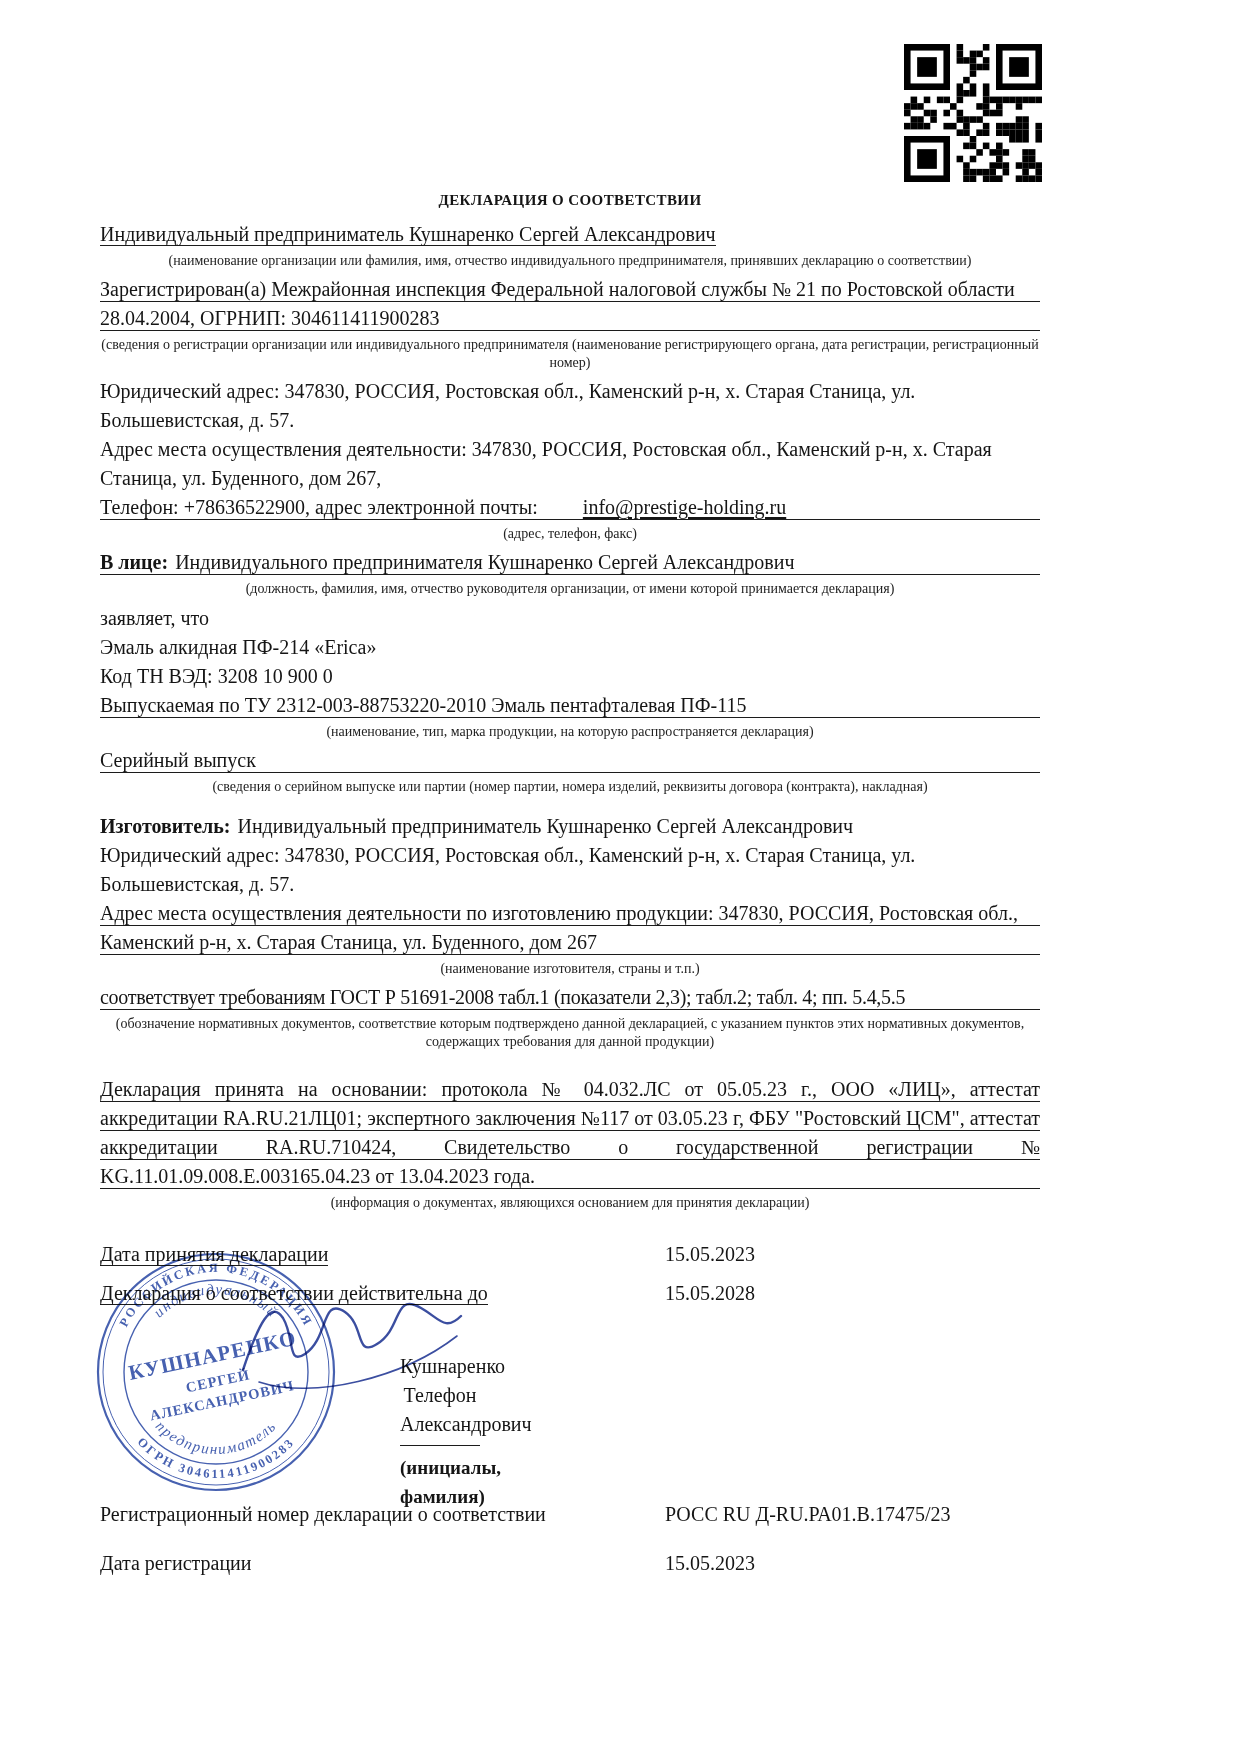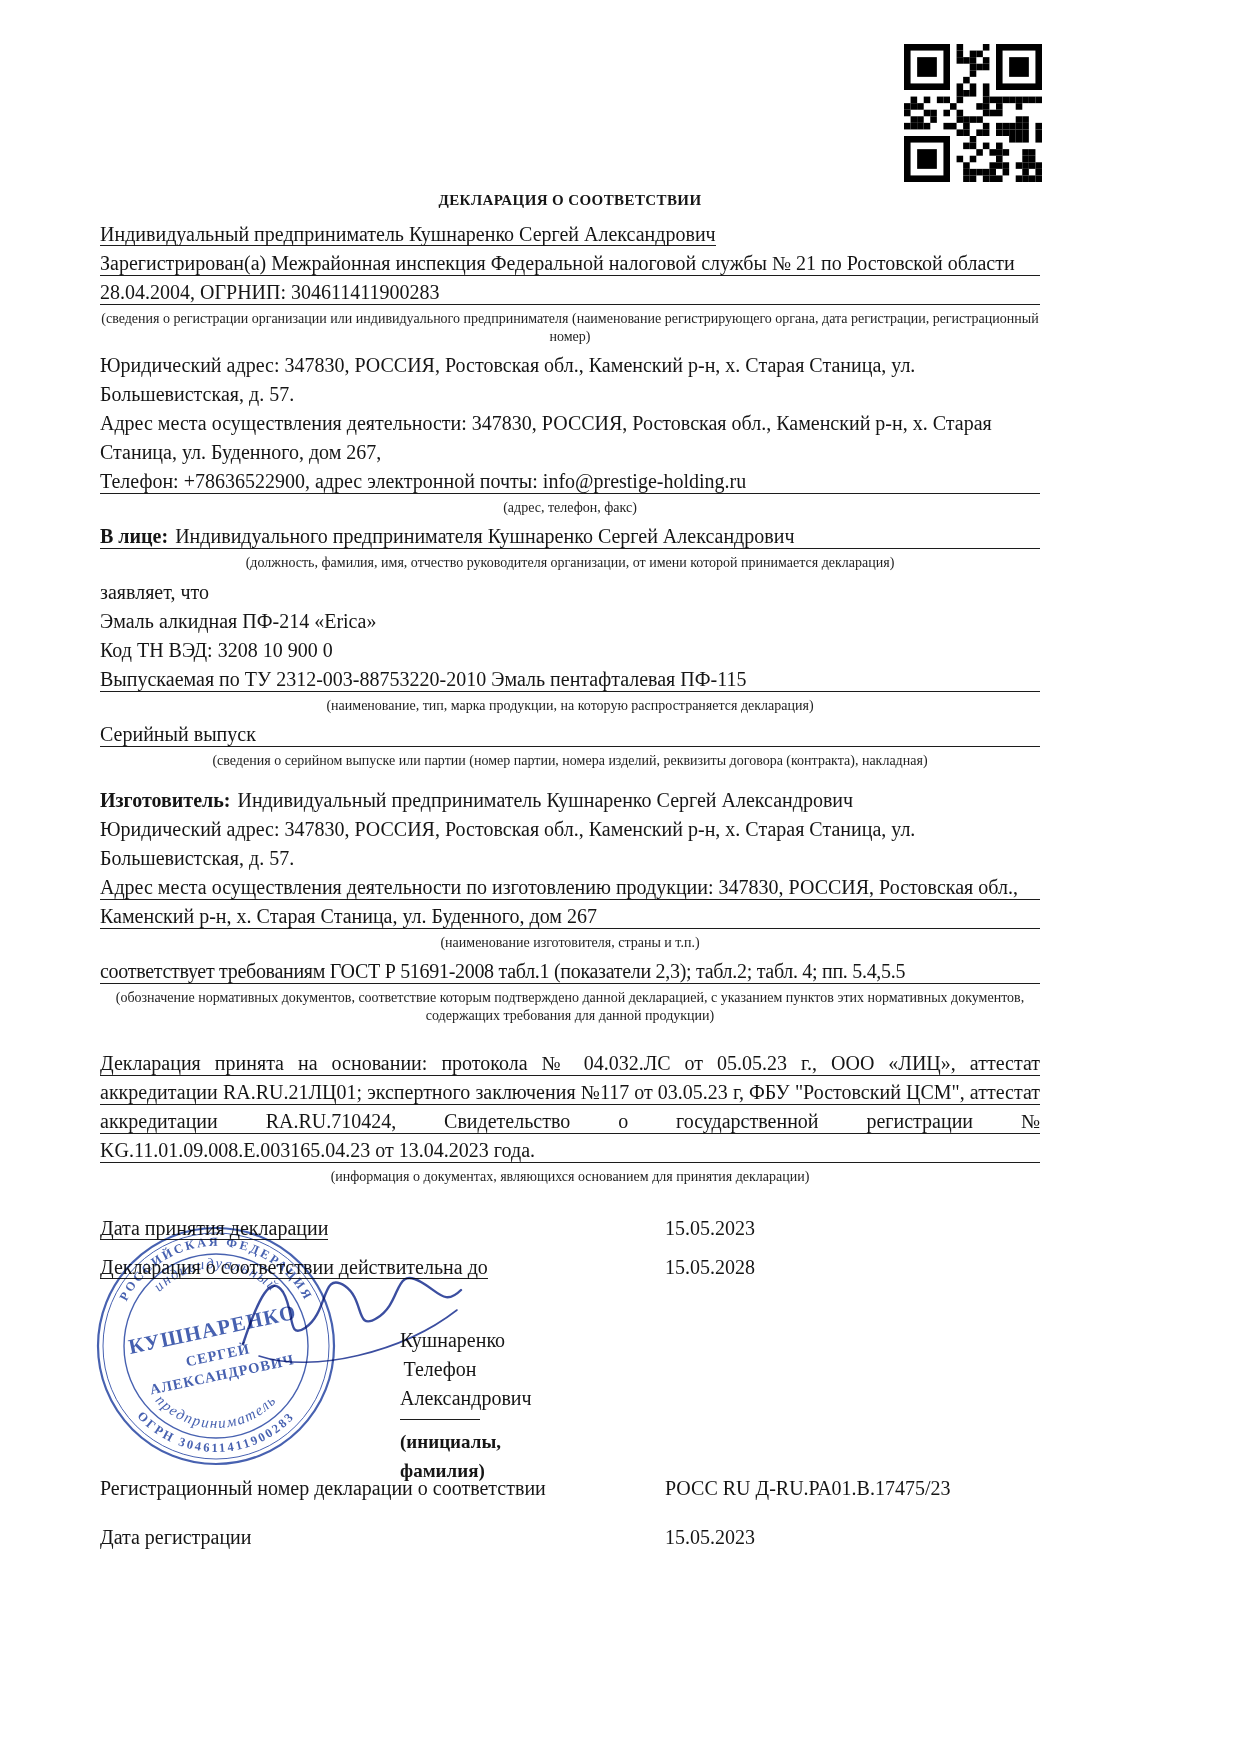--- a/index.html
+++ b/index.html
@@ -21,21 +21,21 @@
   
   .qr { position:absolute; top:44px; left:904px; width:138px; height:138px; }
 
   .title { text-align:center; font-weight:700; font-size:15px; letter-spacing:.4px; margin-bottom:5px; }
 
   p { margin:0; }
   .caption { font-size:14px; line-height:18px; text-align:center; margin:3px 0 5px; color:#222; }
   .b { font-weight:400; }
   .u { border-bottom:1px solid #1c1c1c; }
   .lbl { font-weight:700; margin-right:7px; }
-  .email { text-underline-offset:3px; }
+  .email { text-decoration:underline; text-underline-offset:3px;margin-left:40px; }
   .just { text-align:justify; }
   .tight { letter-spacing:-0.3px; }
 
   
   .ruled {
     background-image:repeating-linear-gradient(
       to bottom,
       transparent 0, transparent 26px,
       #1c1c1c 26px, #1c1c1c 27px,
       transparent 27px, transparent 29px);
@@ -221,20 +221,21 @@
       <rect x="90" y="6" width="30" height="30" fill="#fff"></rect>
       <rect x="96" y="12" width="18" height="18" fill="#000"></rect>
       <rect x="0" y="84" width="42" height="42" fill="#000"></rect>
       <rect x="6" y="90" width="30" height="30" fill="#fff"></rect>
       <rect x="12" y="96" width="18" height="18" fill="#000"></rect>
     </svg>
 
   <h1 class="title">ДЕКЛАРАЦИЯ О СООТВЕТСТВИИ</h1>
 
   <p><span class="u">Индивидуальный предприниматель Кушнаренко Сергей Александрович</span></p>
+  <p class="caption">(наименование организации или фамилия, имя, отчество индивидуального предпринимателя, принявших декларацию о соответствии)</p>
 
   <p class="ruled">Зарегистрирован(а) Межрайонная инспекция Федеральной налоговой службы № 21 по Ростовской области 28.04.2004, ОГРНИП: 304611411900283</p>
   <p class="caption">(сведения о регистрации организации или индивидуального предпринимателя (наименование регистрирующего органа, дата регистрации, регистрационный номер)</p>
 
   <p>Юридический адрес: 347830, РОССИЯ, Ростовская обл., Каменский р-н, х. Старая Станица, ул. Большевистская, д. 57.</p>
   <p>Адрес места осуществления деятельности: 347830, РОССИЯ, Ростовская обл., Каменский р-н, х. Старая Станица, ул. Буденного, дом 267,</p>
   <p class="ruled"><span>Телефон: +78636522900, адрес электронной почты: </span><span class="email">info@prestige-holding.ru</span></p>
   <p class="caption">(адрес, телефон, факс)</p>
 
   <p class="ruled"><b class="lbl">В лице:</b><span>Индивидуального предпринимателя Кушнаренко Сергей Александрович</span></p>

